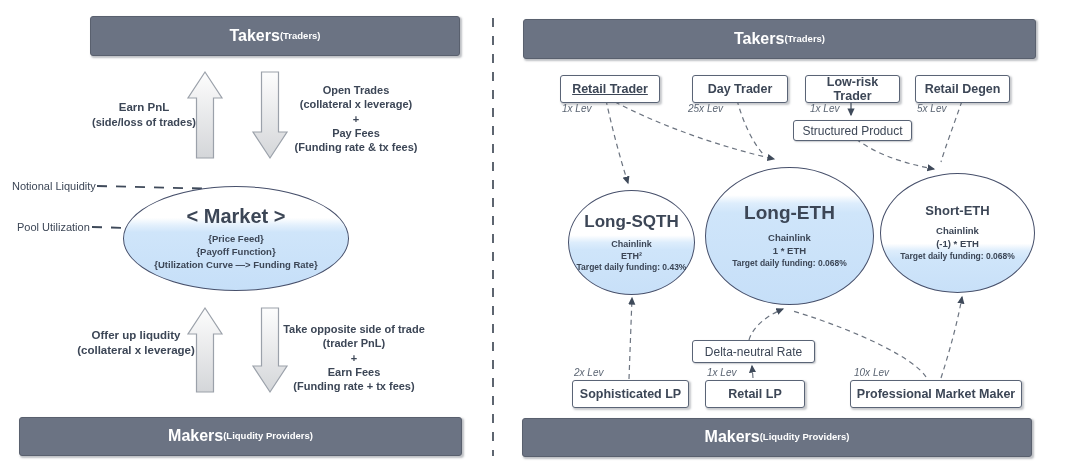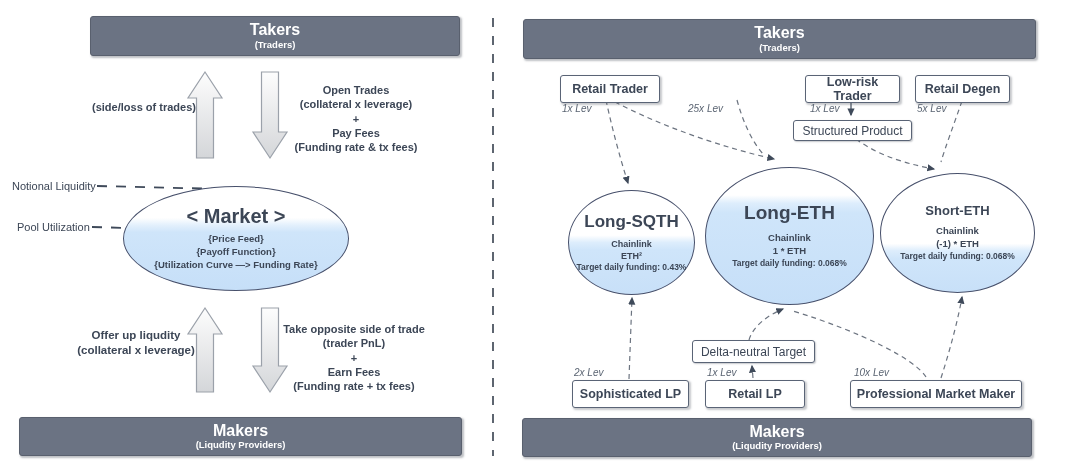--- a/index.html
+++ b/index.html
@@ -4,21 +4,21 @@
 <style>
   html,body{margin:0;padding:0;background:#ffffff;}
   #canvas{
     position:relative;width:1080px;height:470px;background:#ffffff;overflow:hidden;
     font-family:"Liberation Sans",sans-serif;color:#3c4656;
   }
   
   .bar{
     position:absolute;background:#6b7383;border:1px solid #59606e;border-radius:3px;
     box-shadow:1.5px 1.5px 2px rgba(70,75,85,.35);
-    display:flex;flex-direction:column;align-items:center;justify-content:center;
+    display:flex;align-items:center;justify-content:center;
     color:#ffffff;text-align:center;line-height:1.15;
   }
   .bar .t{font-size:16px;font-weight:bold;}
   .bar .s{font-size:9.5px;font-weight:bold;}
   
   .nodebox{
     position:absolute;background:#ffffff;border:1.3px solid #5a6476;border-radius:3px;
     box-shadow:1.5px 1.5px 2px rgba(70,75,85,.3);
     display:flex;align-items:center;justify-content:center;text-align:center;
     font-size:12.5px;font-weight:bold;color:#3c4656;
@@ -88,20 +88,21 @@
 
     <path d="M851,101 L851,115" fill="none" stroke="#3f4a5a" stroke-width="1.2" marker-end="url(#arr)"></path>
   </svg>
 
   <div class="bar" style="left:90px;top:16px;width:368px;height:38px;">
     <div class="t">Takers</div>
     <div class="s">(Traders)</div>
   </div>
 
   <div class="note" style="left:68px;top:100px;width:152px;">
+    <div>Earn PnL</div>
     <div style="font-size:11px;">(side/loss of trades)</div>
   </div>
 
   <div class="note" style="left:277px;top:83px;width:158px;font-size:11px;">
     <div>Open Trades</div>
     <div>(collateral x leverage)</div>
     <div>+</div>
     <div>Pay Fees</div>
     <div>(Funding rate &amp; tx fees)</div>
   </div>
@@ -133,21 +134,22 @@
   <div class="bar" style="left:19px;top:417px;width:441px;height:37px;">
     <div class="t">Makers</div>
     <div class="s">(Liqudity Providers)</div>
   </div>
 
   <div class="bar" style="left:523px;top:19px;width:511px;height:38px;">
     <div class="t">Takers</div>
     <div class="s">(Traders)</div>
   </div>
 
-  <div class="nodebox" style="left:560px;top:75px;width:98px;height:26px;">Retail Trader</div>
+  <div class="nodebox" style="left:560px;top:75px;width:98px;height:26px;text-decoration:underline;">Retail Trader</div>
+  <div class="nodebox" style="left:692px;top:75px;width:94px;height:26px;">Day Trader</div>
   <div class="nodebox" style="left:805px;top:75px;width:93px;height:26px;">Low-risk Trader</div>
   <div class="nodebox" style="left:915px;top:75px;width:93px;height:26px;">Retail Degen</div>
 
   <div class="lev" style="left:562px;top:103px;">1x Lev</div>
   <div class="lev" style="left:688px;top:103px;">25x Lev</div>
   <div class="lev" style="left:810px;top:103px;">1x Lev</div>
   <div class="lev" style="left:917px;top:103px;">5x Lev</div>
 
   <div class="nodebox plain" style="left:793px;top:120px;width:117px;height:19px;">Structured Product</div>
 
@@ -168,21 +170,21 @@
   </div>
 
   <div class="mcircle" style="left:880px;top:173px;width:153px;height:118px;
               background:linear-gradient(180deg,#ffffff 59%,#ddedfc 65%,#cfe5fa 72%,#c8e0f8 100%);">
     <div class="name" style="font-size:13px;margin-bottom:7px;">Short-ETH</div>
     <div class="sub" style="font-size:9.5px;">Chainlink</div>
     <div class="sub" style="font-size:9.5px;">(-1) * ETH</div>
     <div class="sub" style="font-size:8.5px;">Target daily funding: 0.068%</div>
   </div>
 
-  <div class="nodebox plain" style="left:692px;top:340px;width:121px;height:21px;">Delta-neutral Target</div>
+  <div class="nodebox plain" style="left:692px;top:340px;width:121px;height:21px;">Delta-neutral Rate</div>
 
   <div class="lev" style="left:574px;top:367px;">2x Lev</div>
   <div class="lev" style="left:707px;top:367px;">1x Lev</div>
   <div class="lev" style="left:854px;top:367px;">10x Lev</div>
 
   <div class="nodebox" style="left:705px;top:380px;width:98px;height:26px;">Retail LP</div>
   <div class="nodebox" style="left:572px;top:380px;width:115px;height:26px;">Sophisticated LP</div>
   <div class="nodebox" style="left:850px;top:380px;width:170px;height:26px;">Professional Market Maker</div>
 
   <div class="bar" style="left:522px;top:418px;width:508px;height:37px;">

